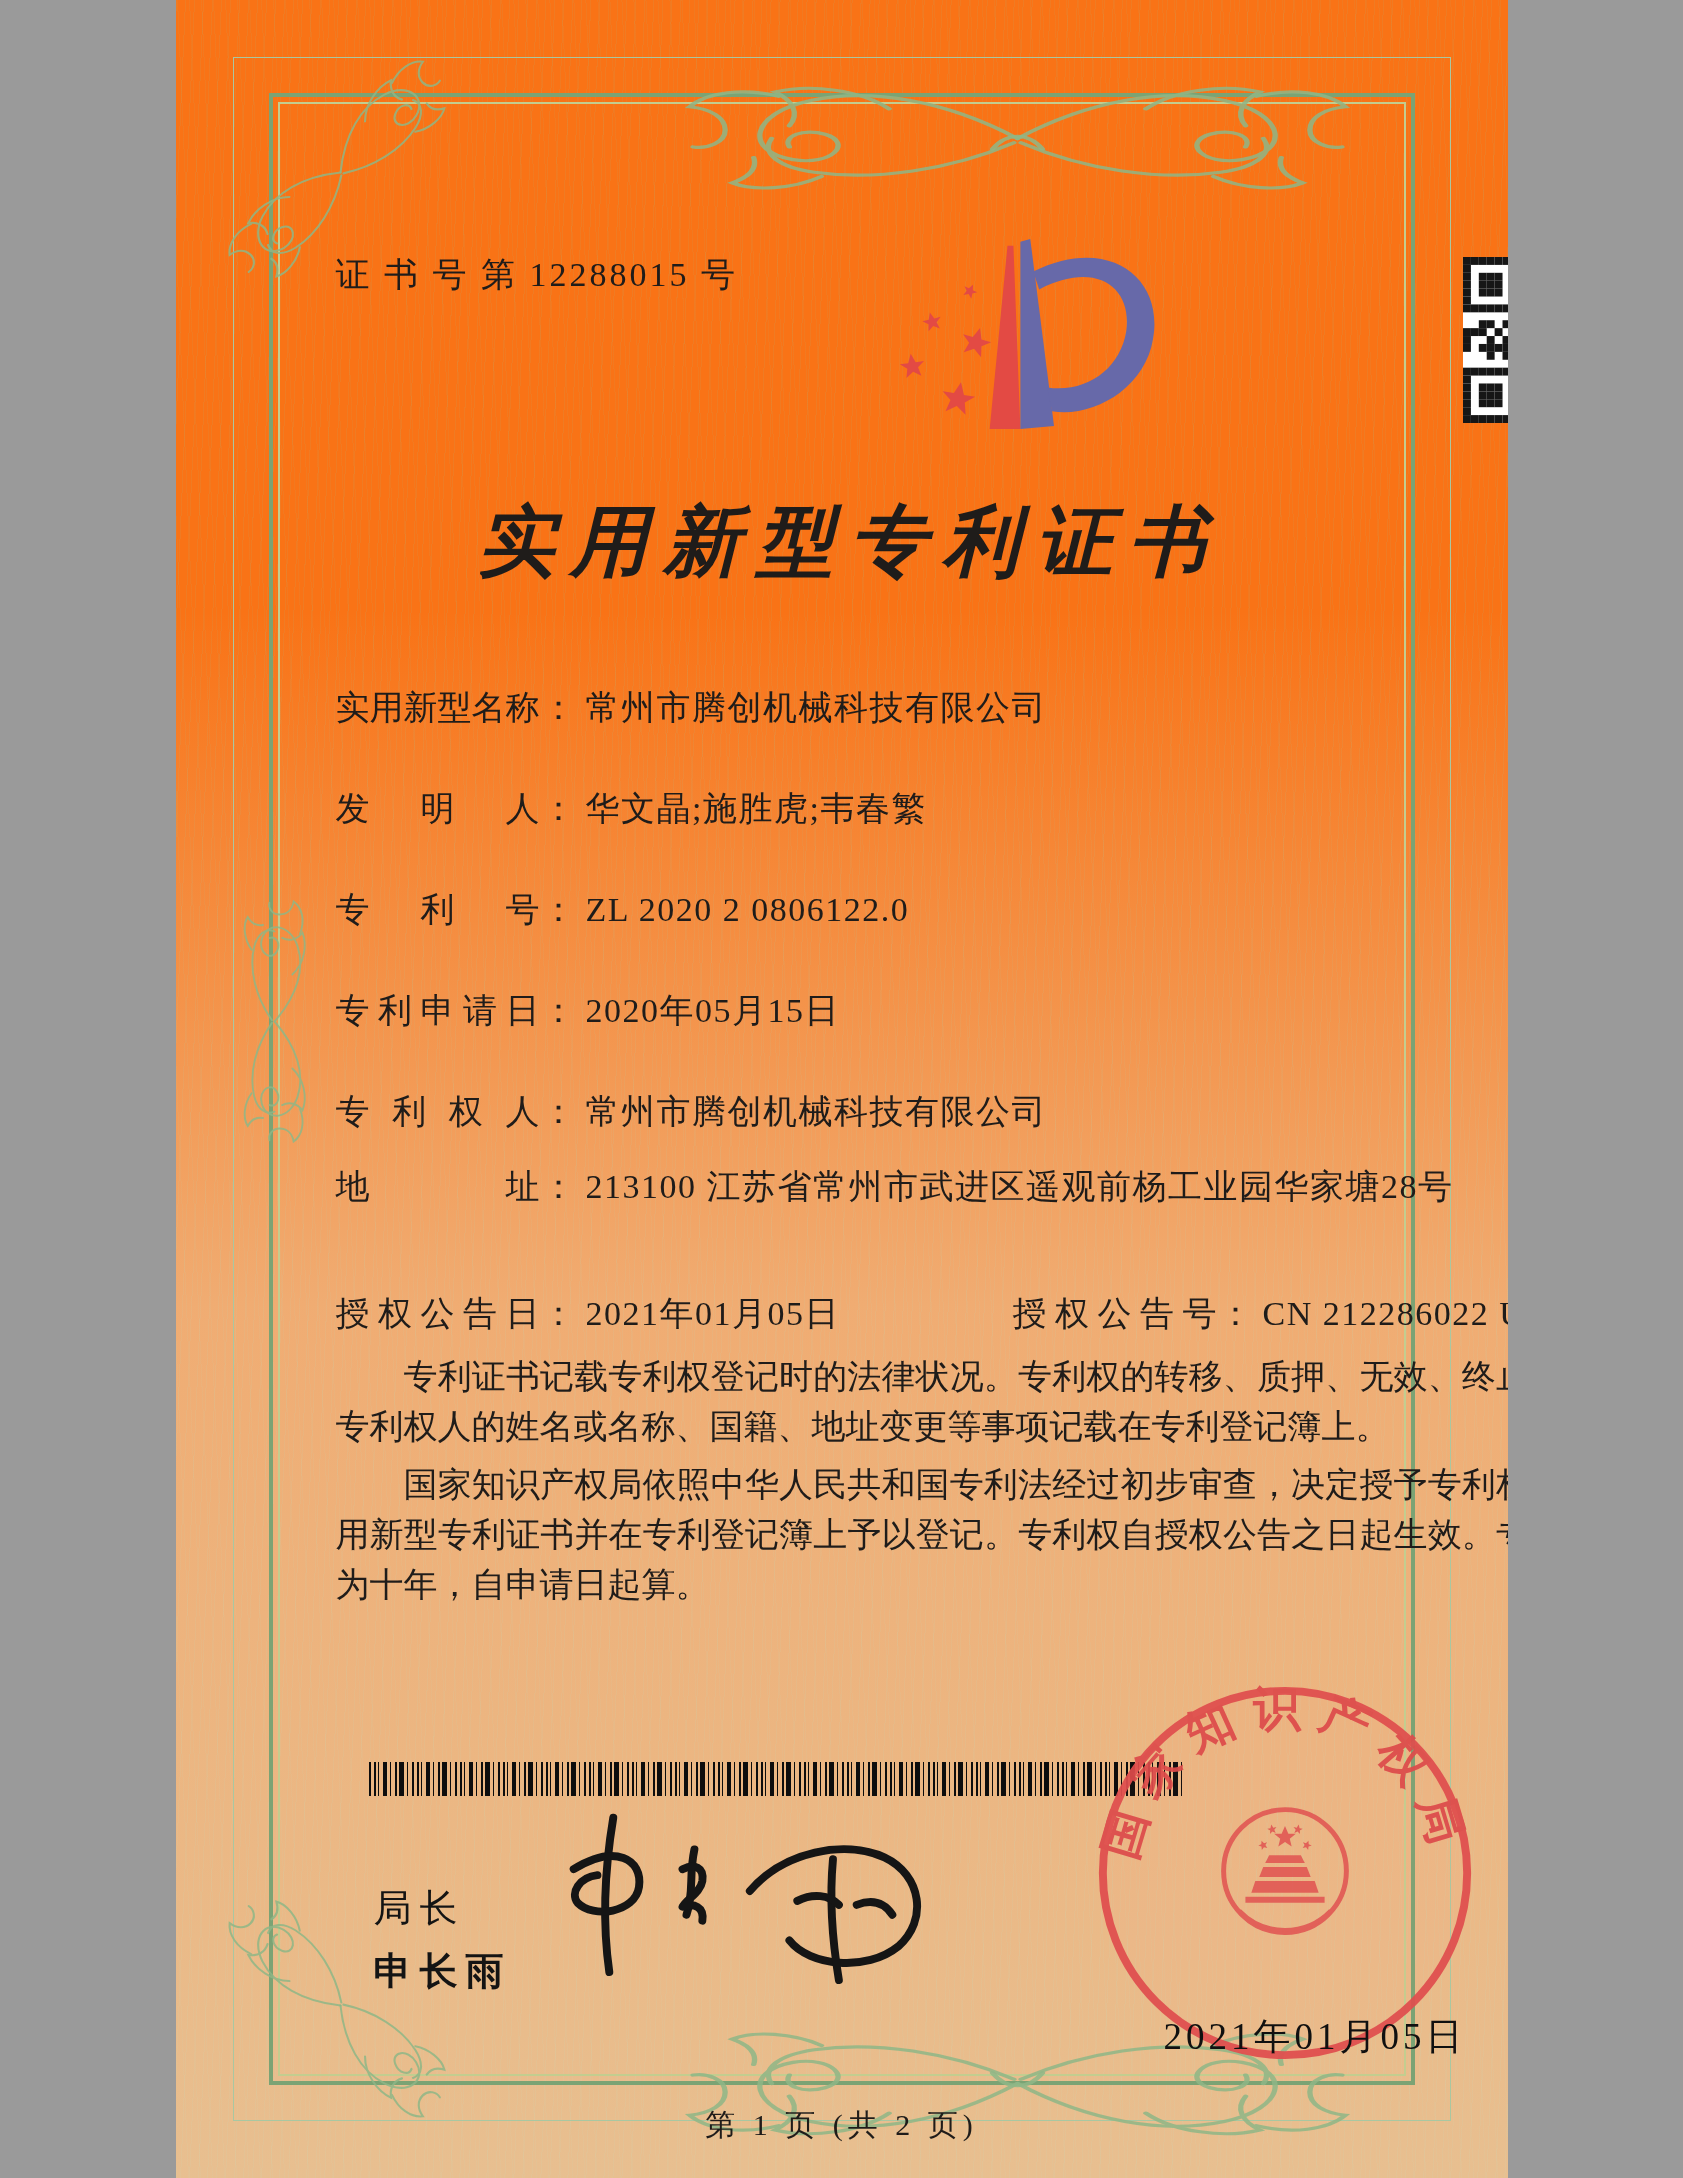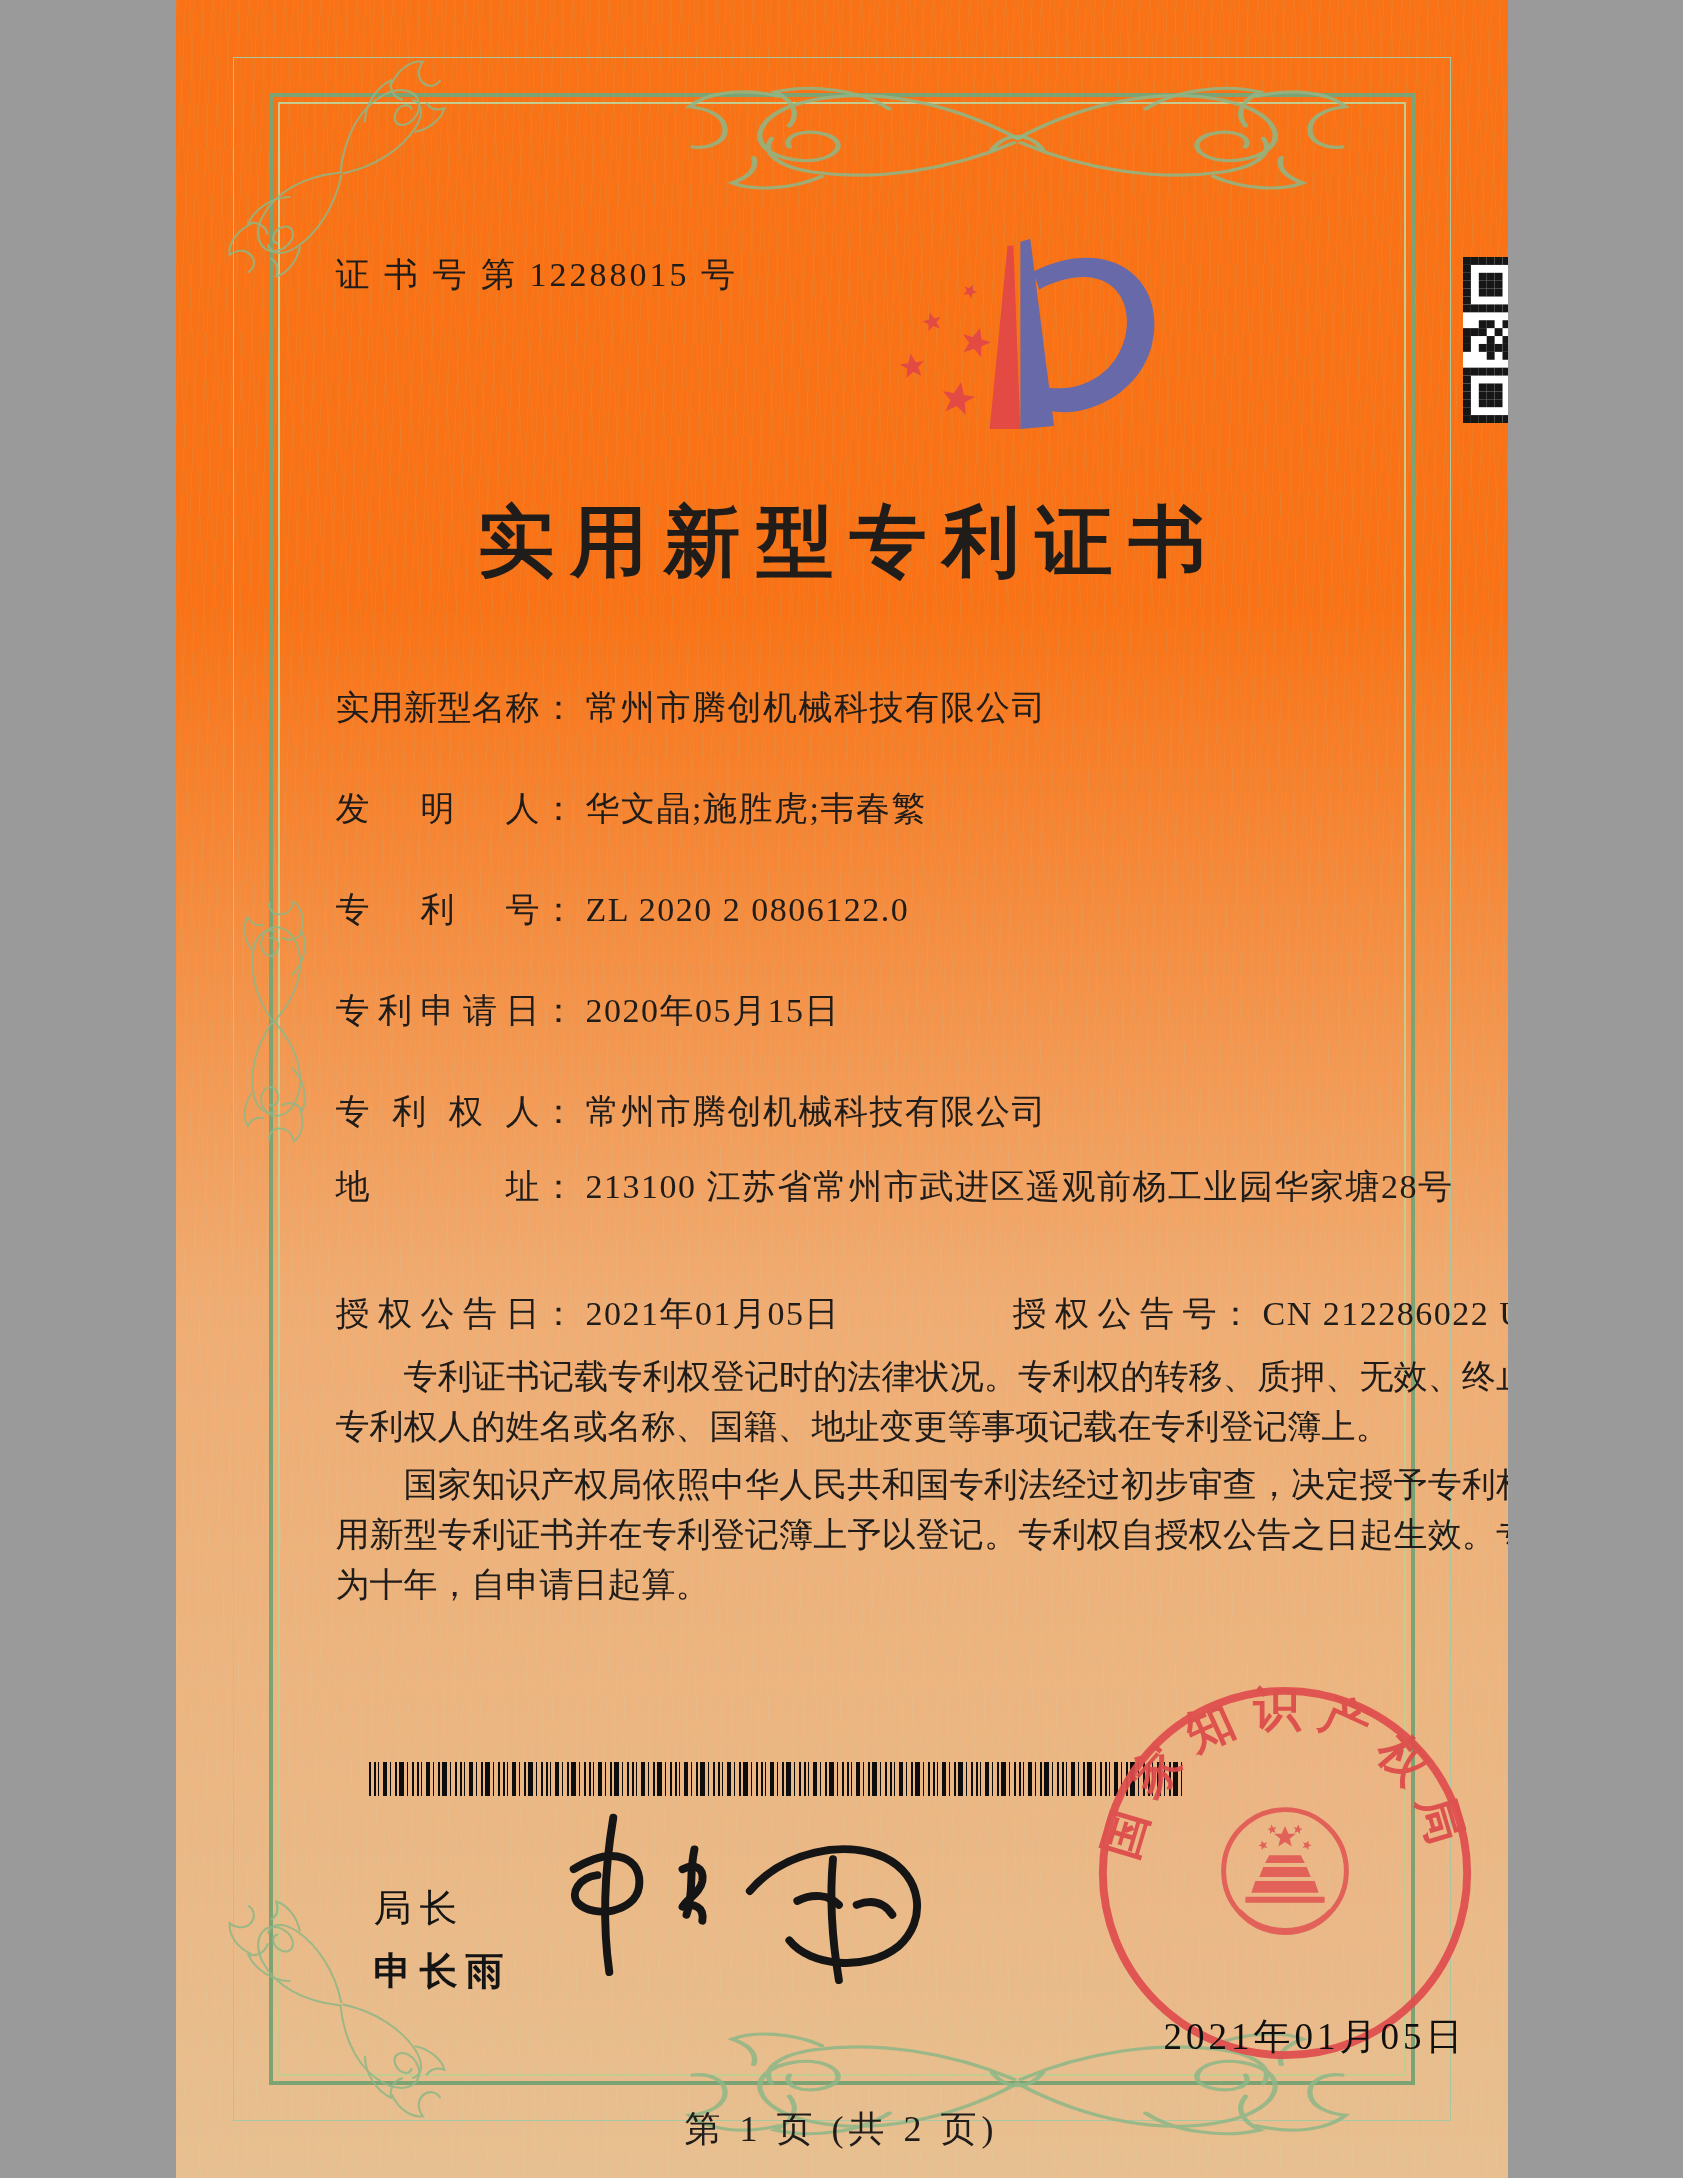--- a/index.html
+++ b/index.html
@@ -24,42 +24,42 @@
   .orn-tl{left:16px;top:131px;width:297px;height:83px;transform:rotate(-45deg);}
   .orn-tr{left:1370px;top:131px;width:297px;height:83px;transform:rotate(45deg) scaleX(-1);}
   .orn-bl{left:16px;top:1964px;width:297px;height:83px;transform:rotate(45deg) scaleY(-1);}
   .orn-br{left:1370px;top:1964px;width:297px;height:83px;transform:rotate(-45deg) scale(-1,-1);}
   
   .abs{position:absolute;z-index:3;}
   .cert-no{left:160px;top:252px;font-size:34px;letter-spacing:3px;}
   .logo{left:683px;top:228px;width:297px;height:226px;}
   .qr{left:1287px;top:257px;width:166px;height:166px;background:#fff;}
   .doc-title{left:0;right:0;top:491px;text-align:center;font-size:77px;font-weight:bold;
-             letter-spacing:16px;padding-left:16px;}
+             letter-spacing:16px;padding-left:16px;font-style:italic;}
   .frow{position:absolute;left:160px;z-index:3;font-size:34px;white-space:nowrap;}
   .flabel{display:inline-block;width:204px;text-align:justify;text-align-last:justify;}
   .fcolon{display:inline-block;margin:0 10px 0 2px;}
   .fvalue{letter-spacing:1.5px;}
   .r0{top:685px;} .r1{top:786px;} .r2{top:887px;} .r3{top:988px;}
   .r4{top:1089px;} .r5{top:1164px;} .r6{top:1291px;} .r6b{top:1291px;left:837px;}
   .paras{left:160px;top:1352px;width:1331px;font-size:34px;line-height:50px;text-align:justify;}
   .paras p{margin:0 0 8px 0;text-indent:2em;}
   .barcode{left:193px;top:1762px;width:814px;height:34px;
     background:repeating-linear-gradient(90deg,
       #0d0d0d 0 2px, transparent 2px 5px, #0d0d0d 5px 7px, transparent 7px 9px,
       #0d0d0d 9px 10px, transparent 10px 14px, #0d0d0d 14px 18px, transparent 18px 21px,
       #0d0d0d 21px 22px, transparent 22px 26px, #0d0d0d 26px 28px, transparent 28px 30px,
       #0d0d0d 30px 35px, transparent 35px 38px, #0d0d0d 38px 39px, transparent 39px 43px);}
   .officer{font-family:"Liberation Sans","DejaVu Sans",sans-serif;font-size:38px;letter-spacing:8px;color:#141414;}
   .officer-title{left:198px;top:1883px;text-align:right;}
   .officer-name{left:198px;top:1946px;font-weight:bold;}
   .signature{left:368px;top:1794px;width:475px;height:208px;z-index:4;}
   .seal{left:911px;top:1675px;width:396px;height:396px;z-index:3;opacity:.93;}
   .seal-date{left:988px;top:2012px;font-size:37px;letter-spacing:4px;color:#101010;z-index:5;}
-  .footer{left:0;right:0;top:2105px;text-align:center;font-size:36px;letter-spacing:5px;z-index:4;}
+  .footer{left:0;right:0;top:2105px;text-align:center;font-size:30px;letter-spacing:5px;z-index:4;}
   .flourish{stroke:#8fb787;fill:none;stroke-width:3;stroke-linecap:round;opacity:.85;}
 </style>
 </head>
 <body>
 
 <div class="page">
 
   <div class="waves"></div>
 
   <div class="frame-outer"></div>

